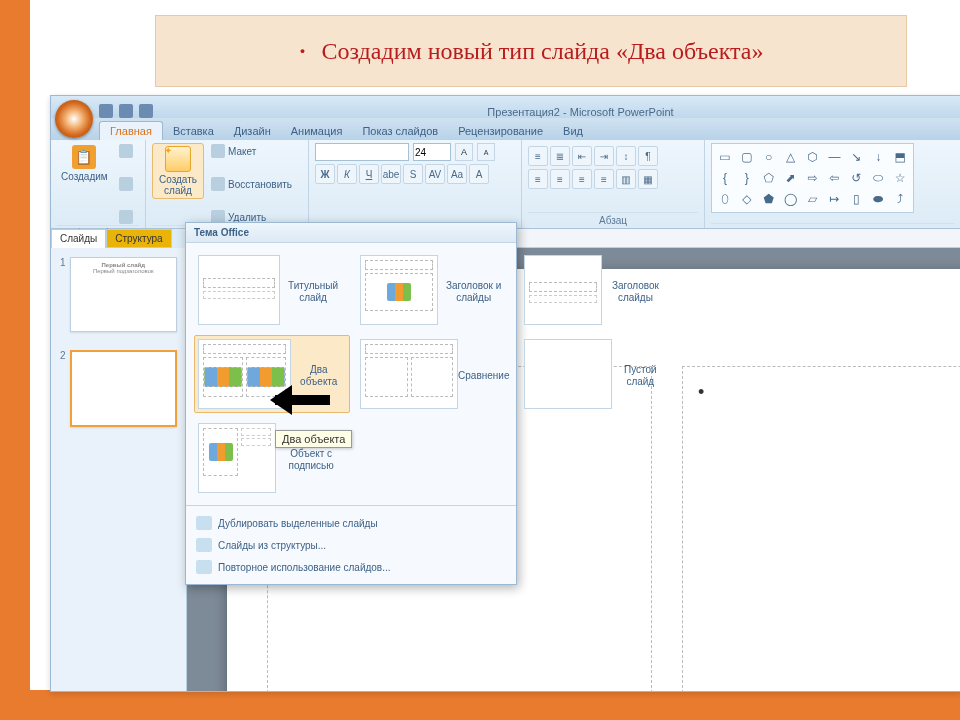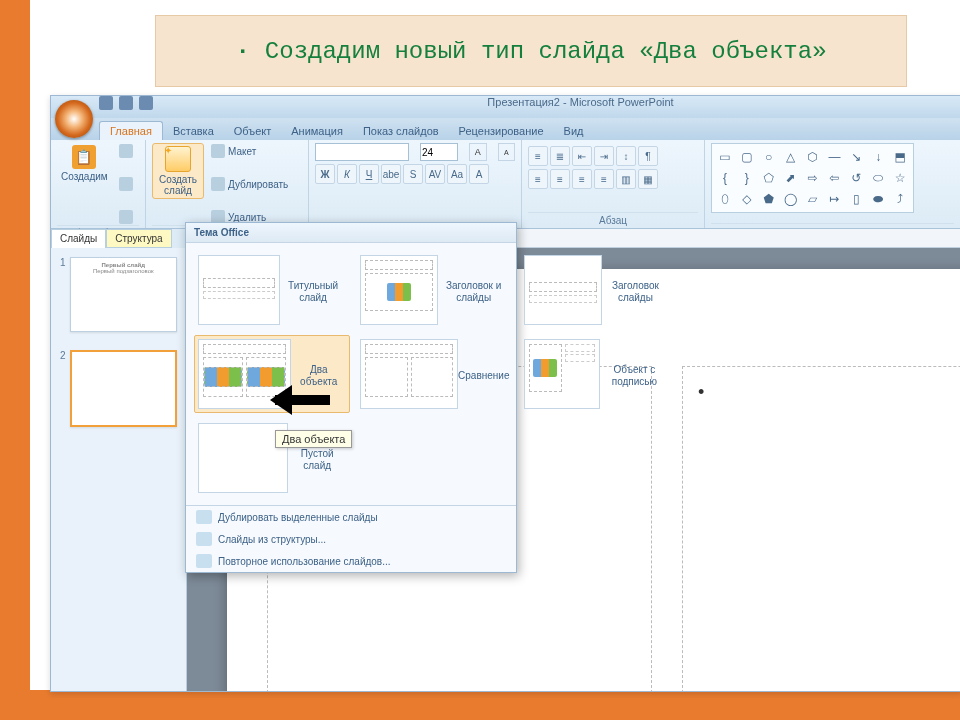--- a/index.html
+++ b/index.html
@@ -1,21 +1,21 @@
 <!DOCTYPE html>
 <html><head>
 <meta charset="utf-8">
 <style>
   body{margin:0;font-family:"Segoe UI",Tahoma,sans-serif;font-size:12px;color:#333;background:#fff;width:960px;height:720px;overflow:hidden;position:relative}
   .orange-l{position:absolute;left:0;top:0;width:30px;height:720px;background:#e87b2e}
   .orange-b{position:absolute;left:0;bottom:0;width:960px;height:30px;background:#e87b2e}
-  .instr{position:absolute;left:155px;top:15px;width:750px;height:70px;background:#f7e4cf;border:1px solid #e6c9a6;font-size:24px;font-family:Liberation Mono, monospace;color:#15803d;display:flex;align-items:center;justify-content:center}
+  .instr{position:absolute;left:155px;top:15px;width:750px;height:70px;background:#f7e4cf;border:1px solid #e6c9a6;font-size:24px;font-family:Liberation Serif, serif;color:#b91c1c;display:flex;align-items:center;justify-content:center}
   .instr::before{content:"·";margin-right:15px;font-weight:bold}
   .app{position:absolute;left:50px;top:95px;width:910px;height:595px;background:#cfe2f0;border:1px solid #9cb8d2;box-shadow:0 2px 6px rgba(0,0,0,.15);overflow:hidden}
-  .titlebar{height:22px;background:linear-gradient(#d8e9f7,#c0d8ec);display:flex;align-items:flex-start;font-size:11px;color:#3c5a78}
+  .titlebar{height:22px;background:linear-gradient(#d8e9f7,#c0d8ec);display:flex;align-items:flex-end;font-size:11px;color:#3c5a78}
   .orb{width:38px;height:38px;border-radius:50%;background:radial-gradient(#fff,#f4b578 30%,#d4691d 60%,#8c3d0a);position:absolute;left:4px;top:4px;box-shadow:0 1px 3px rgba(0,0,0,.4);z-index:5}
   .qat{margin-left:48px;display:flex;gap:6px;align-items:center}
   .qat span{width:14px;height:14px;background:#6b8bb0;border-radius:2px}
   .title-txt{position:absolute;left:50%;transform:translateX(-10%);font-size:11px;color:#4a6a8a}
   .tabs{height:22px;background:linear-gradient(#cfe2f1,#b8d2e8);display:flex;align-items:flex-end;padding-left:48px;font-size:11px}
   .tab{padding:3px 10px;color:#3d6187;cursor:pointer}
   .tab.active{background:#eaf3fb;border:1px solid #9cb8d2;border-bottom:none;border-radius:3px 3px 0 0;color:#d9731a;font-weight:500}
   .ribbon{height:88px;background:linear-gradient(#eef6fd,#dcebf6);border-bottom:1px solid #a9c3da;display:flex}
   .group{border-right:1px solid #c0d4e6;padding:3px 6px 2px;display:flex;flex-direction:column;justify-content:space-between}
   .group-body{display:flex;gap:4px;align-items:flex-start}
@@ -29,21 +29,21 @@
   .smallbtns div::before{content:"";width:14px;height:14px;background:#b8cfdf;border-radius:2px;display:inline-block}
   .font-group input{width:90px;font-size:10px;border:1px solid #a6c0d6;padding:1px}
   .mini-row{display:flex;gap:2px;margin-top:3px}
   .mini-row span{width:18px;height:18px;border:1px solid #c4d6e6;background:#eef6fc;border-radius:2px;display:flex;align-items:center;justify-content:center;font-size:10px;color:#4a6a8a;cursor:pointer}
   .shapes-gallery{width:195px;height:62px;border:1px solid #b8cfdf;background:#fafdff;padding:3px;display:grid;grid-template-columns:repeat(9,1fr);gap:2px;overflow:hidden}
   .shapes-gallery span{font-size:12px;color:#4a6a8a;display:flex;align-items:center;justify-content:center;cursor:pointer}
   
   .workarea{display:flex;height:calc(100% - 132px);background:#fff}
   .slidepanel{width:135px;background:#e9f2fa;border-right:1px solid #b8cfdf;display:flex;flex-direction:column}
   .sp-tabs{display:flex;font-size:10px;background:#dcebf6}
-  .sp-tab{padding:3px 8px;border:1px solid #b8cfdf;background:#fef9c3;cursor:pointer}
+  .sp-tab{padding:3px 8px;border:1px solid #b8cfdf;background:#eab308;cursor:pointer}
   .sp-tab.active{background:#fff;border-bottom:none}
   .thumb{margin:6px;padding:3px;display:flex;gap:4px}
   .thumb-num{font-size:10px;color:#5a7a9a}
   .thumb-slide{width:100px;height:65px;background:#fff;border:1px solid #bcd0e2;box-shadow:0 1px 2px rgba(0,0,0,.1);padding:4px;font-size:6px;color:#888;text-align:center}
   .thumb.sel .thumb-slide{border:2px solid #f2a13a}
   
   .editor{flex:1;background:#7d8a97;position:relative;overflow:hidden}
   .ruler-h{position:absolute;top:0;left:0;right:0;height:18px;background:#f2f6fa;border-bottom:1px solid #c0d0de;font-size:8px;color:#777;display:flex;align-items:center;padding-left:40px;gap:40px}
   .slide-big{position:absolute;left:40px;top:40px;width:800px;height:520px;background:#fff;box-shadow:0 3px 12px rgba(0,0,0,.3);padding:30px 40px}
   .slide-title{font-size:36px;color:#222;margin-bottom:25px}
@@ -60,21 +60,21 @@
   .layout{display:flex;align-items:center;padding:4px;border-radius:2px;cursor:pointer}
   .layout:hover,.layout.hover{background:#fce9c8;border:1px solid #e9b96e;padding:3px}
   .layout-thumb{width:88px;height:60px;background:#fff;border:1px solid #c4d6e6;padding:4px;position:relative}
   .lt-title{height:8px;border:1px dashed #bbb;margin-bottom:3px}
   .lt-sub{height:6px;border:1px dashed #ccc;margin-bottom:2px}
   .lt-body{height:36px;border:1px dashed #bbb}
   .lt-two{display:flex;gap:3px;height:40px}
   .lt-two div{flex:1;border:1px dashed #bbb;display:flex;align-items:center;justify-content:center}
   .lt-ico{width:24px;height:18px;background:linear-gradient(90deg,#6fa8dc 33%,#f29b2e 33% 66%,#7cc04b 66%);border-radius:2px}
   .layout-label{margin-top:3px;text-align:center;color:#3d6187;line-height:1.2}
-  .dd-footer{border-top:1px solid #c4d6e6;padding:0 0}
+  .dd-footer{border-top:1px solid #c4d6e6;padding:6px 0}
   .dd-item{padding:4px 10px;display:flex;align-items:center;gap:6px;color:#3d6187;cursor:pointer}
   .dd-item::before{content:"";width:16px;height:14px;background:#c8dff0;border-radius:2px;display:inline-block}
   
   .arrow{position:absolute;left:275px;top:395px;z-index:60}
   .arrow-line{width:55px;height:10px;background:#000;position:relative}
   .arrow-line::before{content:"";position:absolute;left:-20px;top:-10px;border:15px solid transparent;border-right:22px solid #000}
   .tooltip{position:absolute;left:275px;top:430px;z-index:60;background:#ffffe8;border:1px solid #999;padding:2px 6px;font-size:11px;color:#333;box-shadow:1px 1px 3px rgba(0,0,0,.2)}
 </style>
 </head>
 <body>
@@ -89,21 +89,21 @@
     <div class="qat">
       <span></span>
       <span></span>
       <span></span>
     </div>
     <div class="title-txt">Презентация2 - Microsoft PowerPoint</div>
   </div>
   <div class="tabs">
     <div class="tab active">Главная</div>
     <div class="tab">Вставка</div>
-    <div class="tab">Объект</div>
+    <div class="tab">Дизайн</div>
     <div class="tab">Анимация</div>
     <div class="tab">Показ слайдов</div>
     <div class="tab">Рецензирование</div>
     <div class="tab">Вид</div>
   </div>
   <div class="ribbon">
     <div class="group" style="width:82px">
       <div class="group-body">
         <div class="bigbtn">
             <div class="ico">📋</div>
@@ -122,32 +122,32 @@
         <div class="bigbtn" style="background:#fce9c8;border:1px solid #e9b96e">
             <div class="ico new"></div>
             <span style="white-space:pre-line">Создать
 слайд</span>
           </div>
         <div class="smallbtns">
           <div>
               <span>Макет</span>
             </div>
           <div>
-              <span>Дублировать</span>
+              <span>Восстановить</span>
             </div>
           <div>
               <span>Удалить</span>
             </div>
         </div>
       </div>
       <div class="group-label">Слайды</div>
     </div>
     <div class="group font-group" style="width:200px">
       <div>
-        <div style="display:flex;gap:11px">
+        <div style="display:flex;gap:4px">
           <input value="" style="">
           <input style="width: 34px;" value="24">
           <span style="width:16px;height:16px;border:1px solid #c4d6e6;display:inline-flex;align-items:center;justify-content:center;font-size:9px">A</span>
           <span style="width:16px;height:16px;border:1px solid #c4d6e6;display:inline-flex;align-items:center;justify-content:center;font-size:7px">A</span>
         </div>
         <div class="mini-row" id="font-btns">
             <span style="font-weight: bold;">Ж</span>
             <span style="font-style: italic;">К</span>
             <span style="text-decoration: underline;">Ч</span>
             <span>abe</span>
@@ -306,37 +306,37 @@
         <div class="layout-thumb">
           <div class="lt-title"></div>
           <div class="lt-two">
             <div></div>
             <div></div>
           </div>
         </div>
         <div class="layout-label">Сравнение</div>
       </div>
       <div class="layout">
+        <div class="layout-thumb"></div>
+        <div class="layout-label">Пустой слайд</div>
+      </div>
+      <div class="layout">
         <div class="layout-thumb">
           <div style="display:flex;gap:3px;height:48px">
             <div style="flex:1;border:1px dashed #bbb;display:flex;align-items:center;justify-content:center">
               <div class="lt-ico"></div>
             </div>
             <div style="width:30px">
               <div class="lt-sub"></div>
               <div class="lt-sub"></div>
             </div>
           </div>
         </div>
         <div class="layout-label">Объект с подписью</div>
       </div>
-      <div class="layout">
-        <div class="layout-thumb"></div>
-        <div class="layout-label">Пустой слайд</div>
-      </div>
     </div>
   <div class="dd-footer" id="dd-footer">
       <div class="dd-item">
         <span>Дублировать выделенные слайды</span>
       </div>
       <div class="dd-item">
         <span>Слайды из структуры...</span>
       </div>
       <div class="dd-item">
         <span>Повторное использование слайдов...</span>

